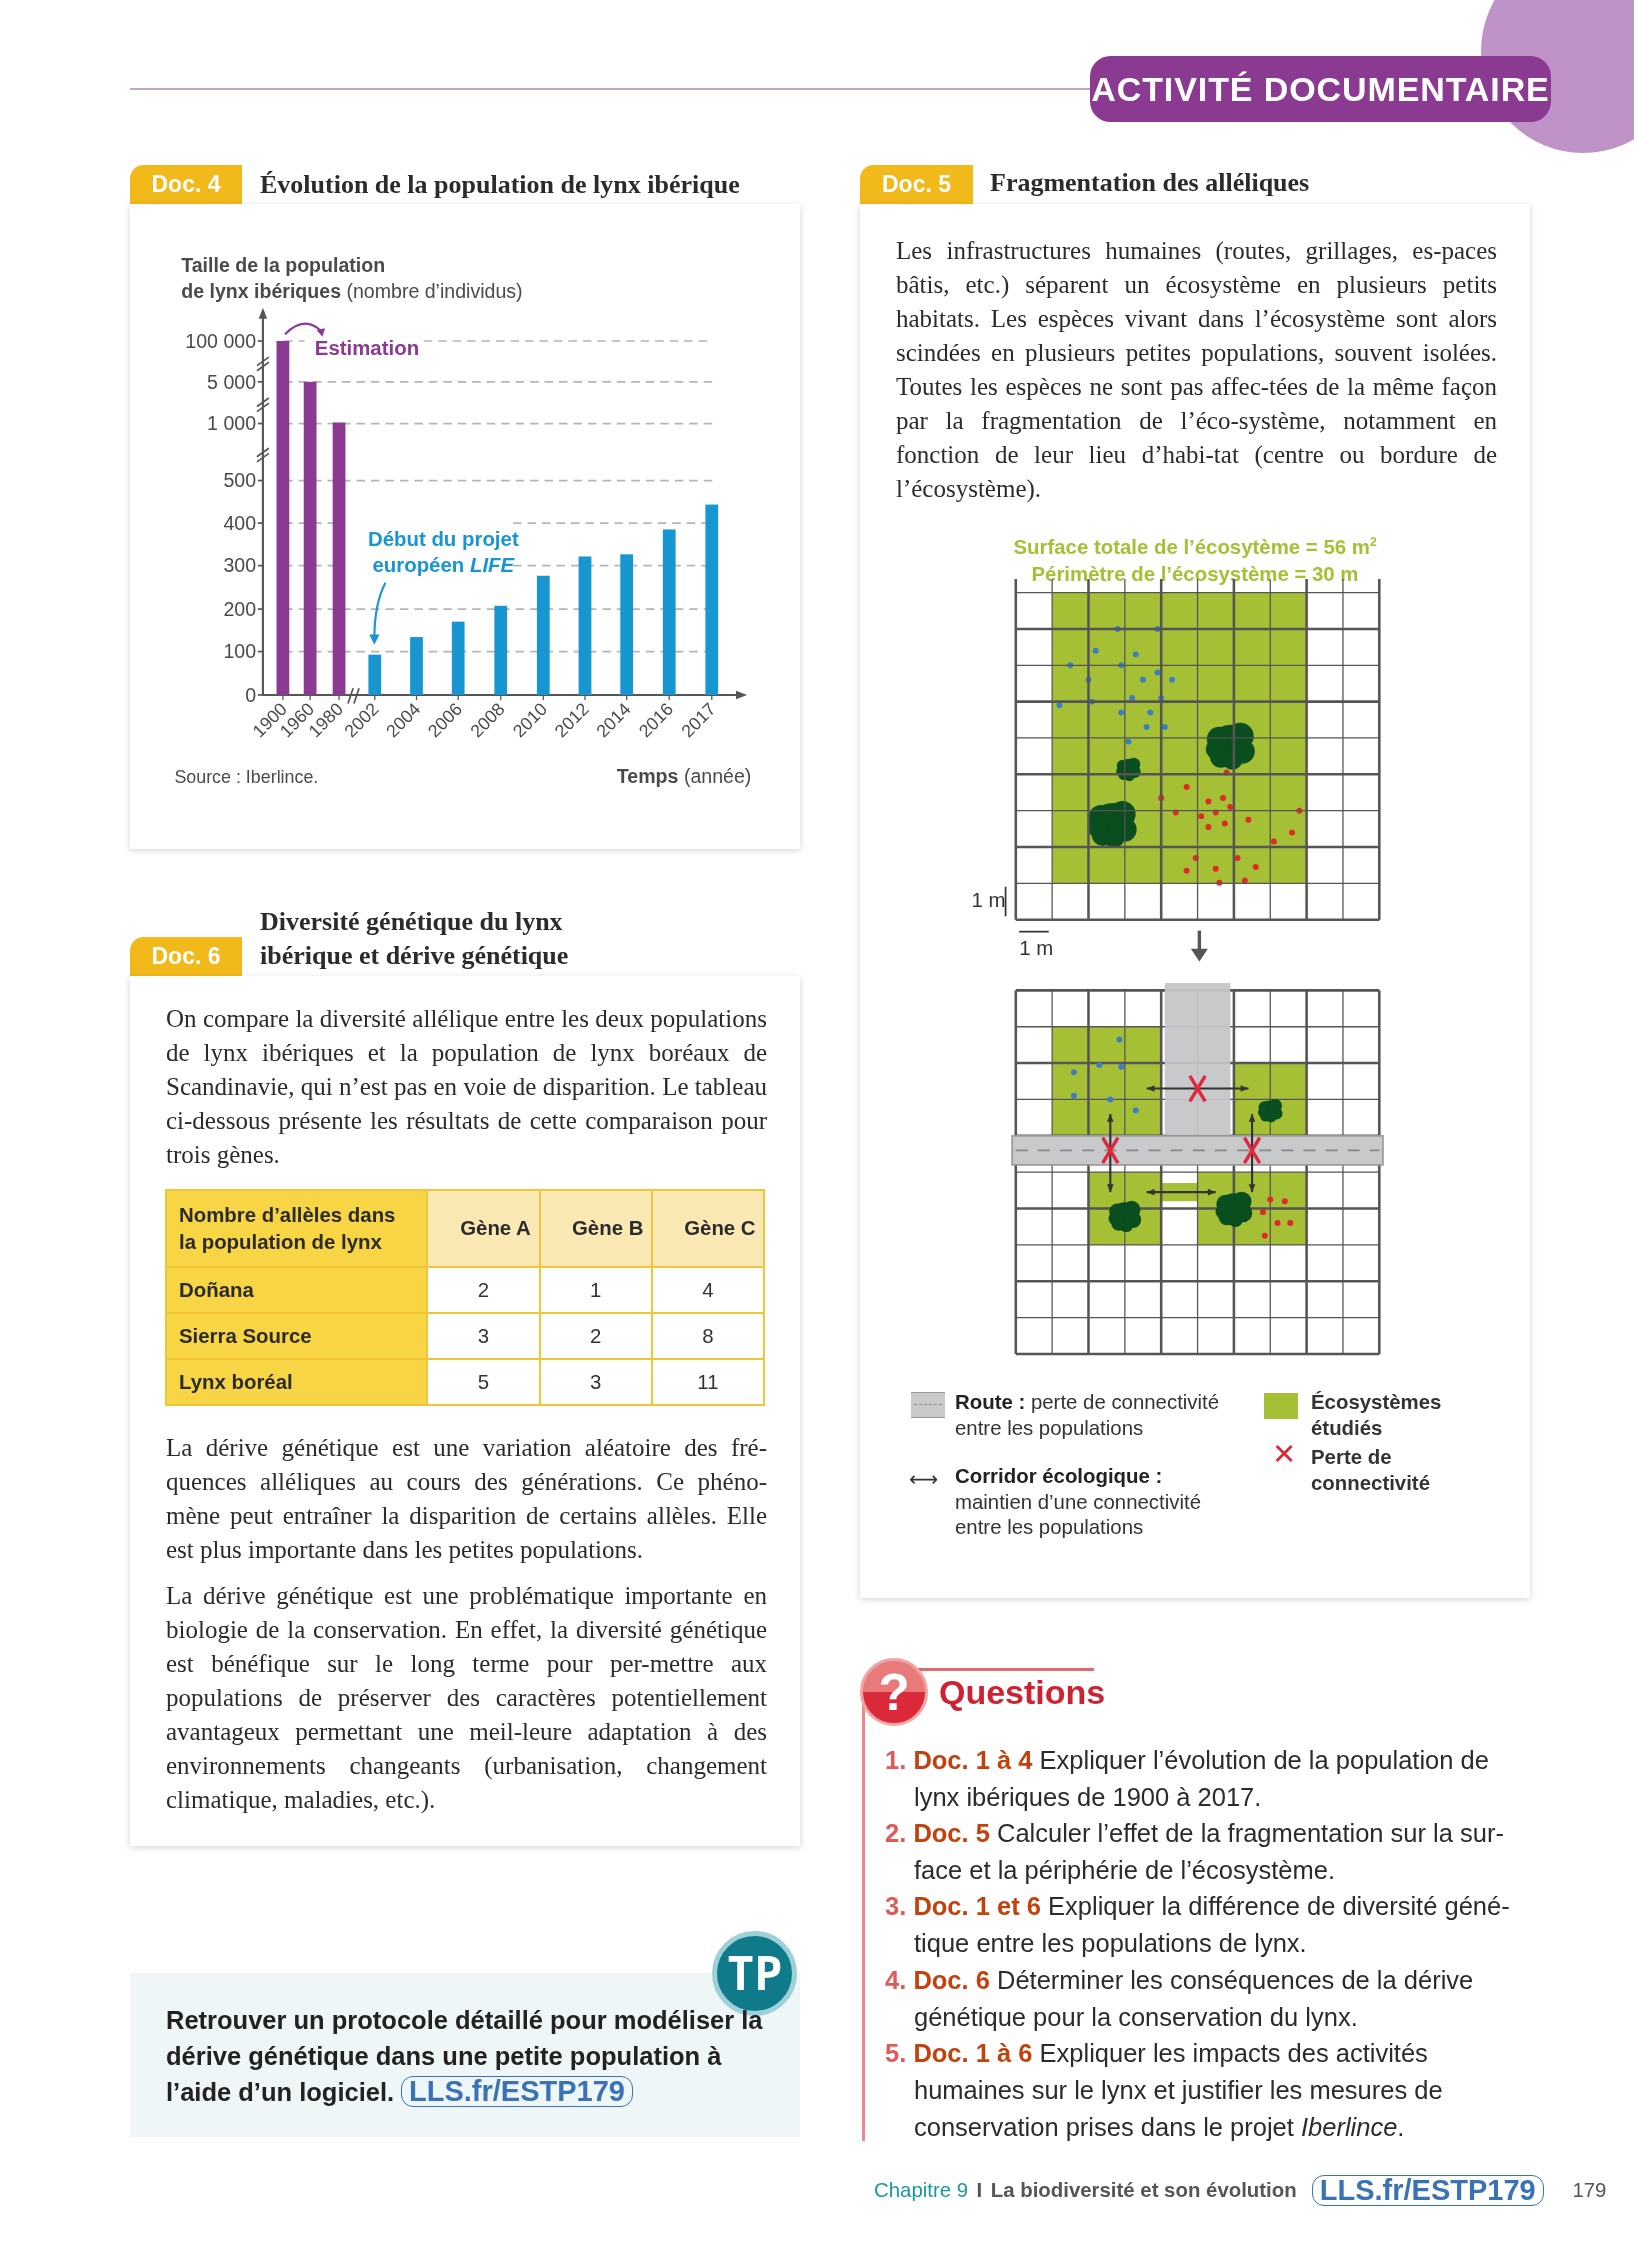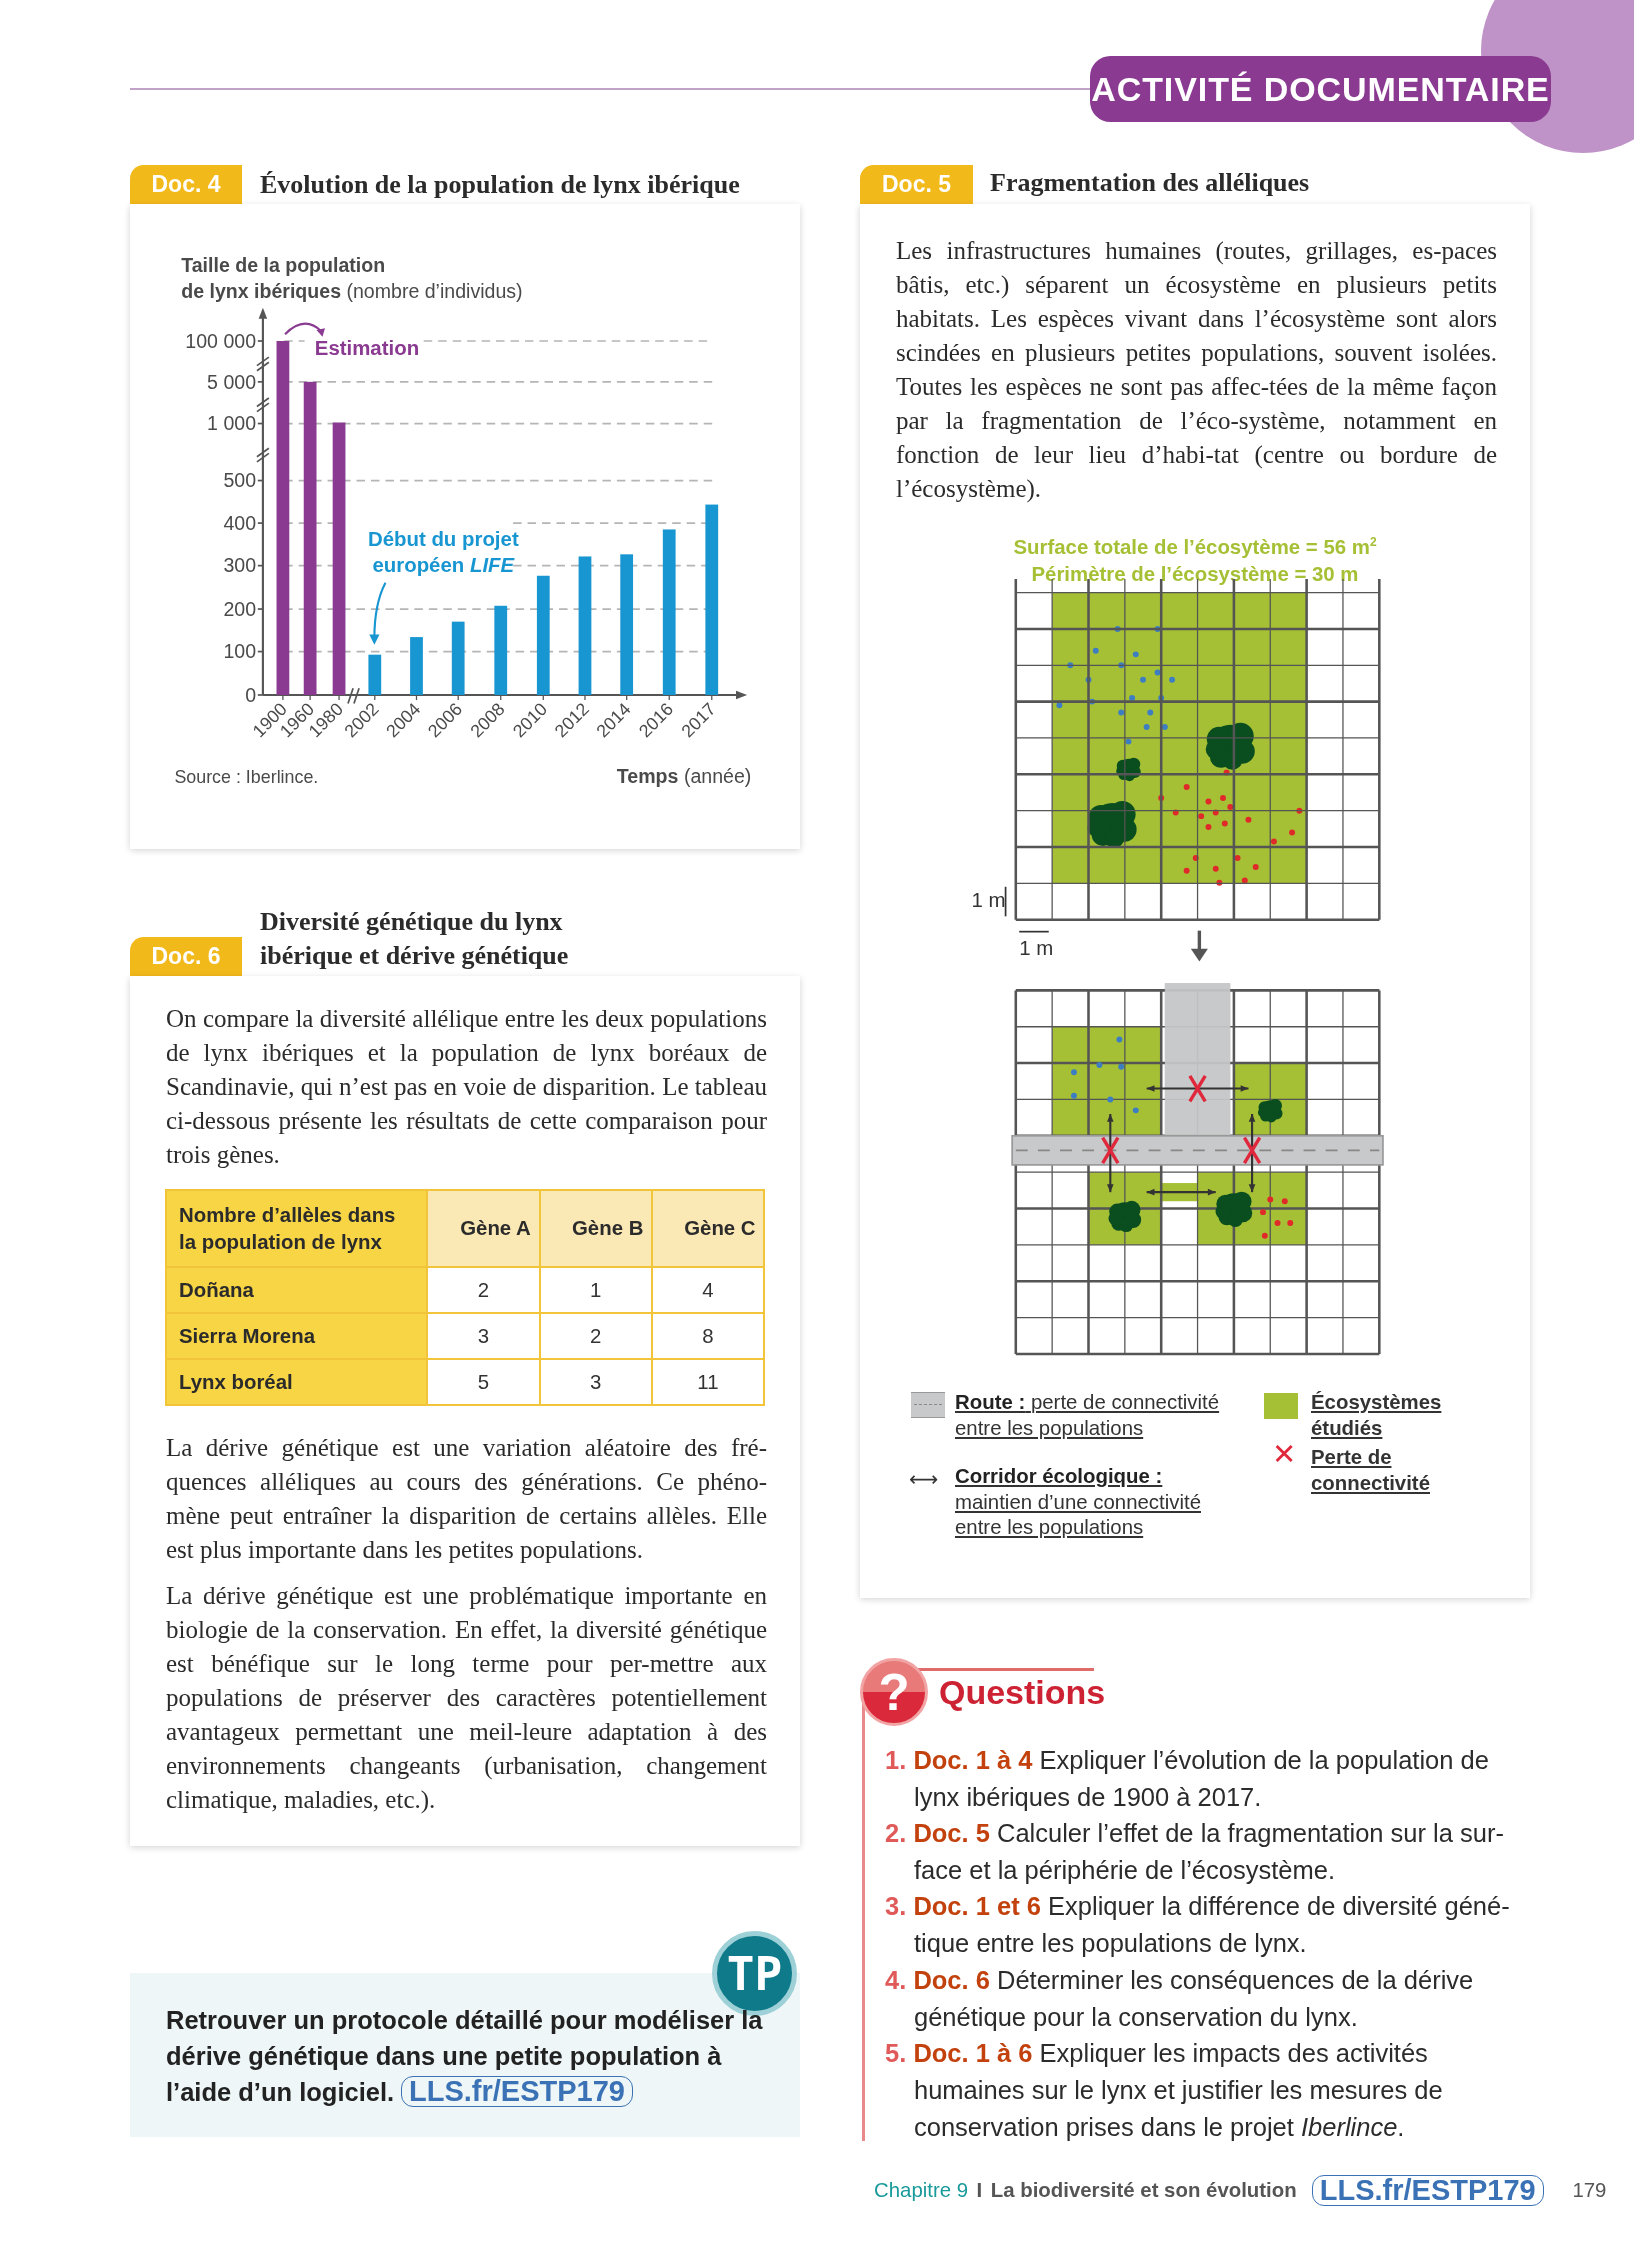--- a/index.html
+++ b/index.html
@@ -36,21 +36,21 @@
 
   
   #allele-table { border-collapse: collapse; font-size: 20.4px; }
   #allele-table td, #allele-table th { border: 2.6px solid #f2c43a; height: 46px; }
   #allele-table th { background: #fbe9b5; font-weight: bold; width: 112px; padding-left: 24px; }
   #allele-table th.corner { background: #f8d545; text-align: left; padding: 0 12px; width: 261px; height: 77px; line-height: 27px; }
   #allele-table td.rowh { background: #f8d545; font-weight: bold; text-align: left; padding: 0 12px; }
   #allele-table td.val { text-align: center; background: #fff; color: #333; }
 
   
-  .legend-text { font-size: 20.4px; line-height: 25.5px; color: #333; text-decoration: underline; }
+  .legend-text { font-size: 20.4px; line-height: 25.5px; color: #333; }
   .legend-text b { color: #222; }
 
   
   #tp-box { left: 130px; top: 1973px; width: 670px; height: 164px; background: #eef6f7; }
   #tp-circle { left: 712px; top: 1931px; width: 85px; height: 85px; border-radius: 50%; background: #0f7a8a; border: 5.1px solid #9dd1d7; color: #fff; font-weight: bold; font-size: 46px; display:flex; align-items:center; justify-content:center; font-family: "DejaVu Sans Mono", monospace; }
   #tp-text { left: 166px; top: 2002px; width: 613px; font-weight: bold; font-size: 25.5px; line-height: 36px; color: #222; }
   .link-pill { display: inline-block; border: 1.7px solid #3a72b5; border-radius: 12px; color: #3a72b5; font-weight: bold; padding: 0 6.8px; line-height: 29px; font-size: 29px; }
 
   
   #q-rule-v { left: 862px; top: 1690px; width: 3.4px; height: 451px; background: #e88a8a; }
@@ -390,21 +390,21 @@
       </tr>
     </thead>
     <tbody>
       <tr>
         <td class="rowh">Doñana</td>
         <td class="val">2</td>
         <td class="val">1</td>
         <td class="val">4</td>
       </tr>
       <tr>
-        <td class="rowh">Sierra Morena</td>
+        <td class="rowh">Sierra Source</td>
         <td class="val">3</td>
         <td class="val">2</td>
         <td class="val">8</td>
       </tr>
       <tr>
         <td class="rowh">Lynx boréal</td>
         <td class="val">5</td>
         <td class="val">3</td>
         <td class="val">11</td>
       </tr>

